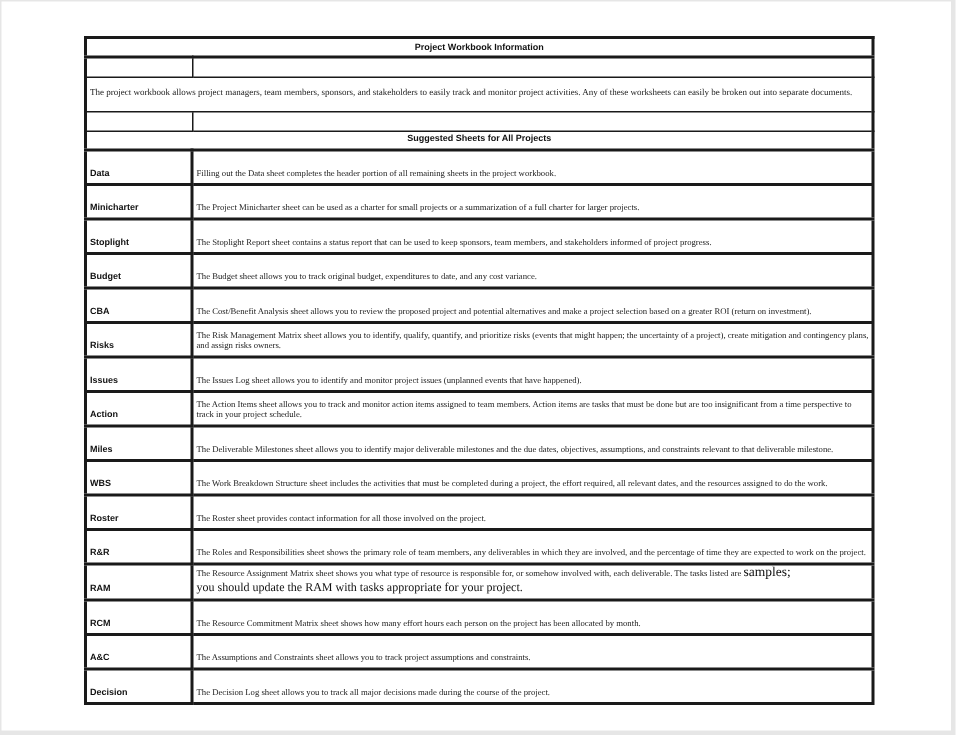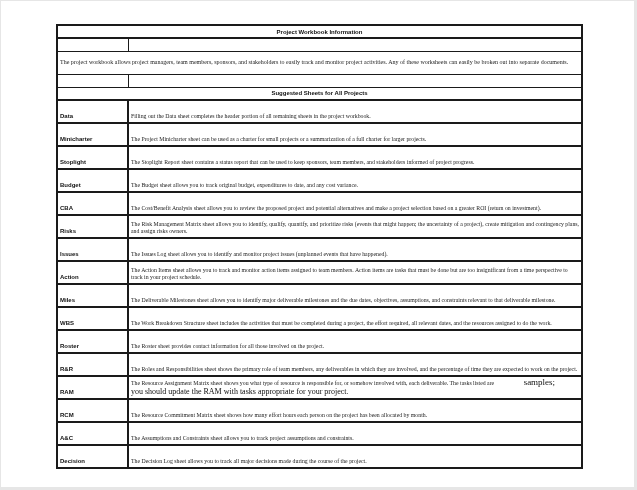--- a/index.html
+++ b/index.html
@@ -33,21 +33,21 @@
   .sheet td.name {
     width: 67px;
     font-family: "Liberation Sans", sans-serif; font-size: 6px; font-weight: bold; color: #111;
     padding: 0 2px 3px 2px; border-right: 2px solid #1a1a1a; border-bottom: 2px solid #1a1a1a;
   }
   .sheet td.text {
     font-family: "Liberation Serif", serif; font-size: 5.8px; line-height: 7px; color: #222;
     padding: 0 2px 2px 2px; border-bottom: 2px solid #1a1a1a;
   }
   .sheet td.text .big {
-    font-size: 9px; line-height: 9px; color: #111; margin-left: 28px;
+    font-size: 9px; line-height: 9px; color: #111;
   }
   .sheet td.text .big2 {
     font-size: 8px; line-height: 9px; color: #111;
   }
   colgroup col.c1 { width: 71px; }
 </style>
 </head>
 <body>
 
 <div class="page">

